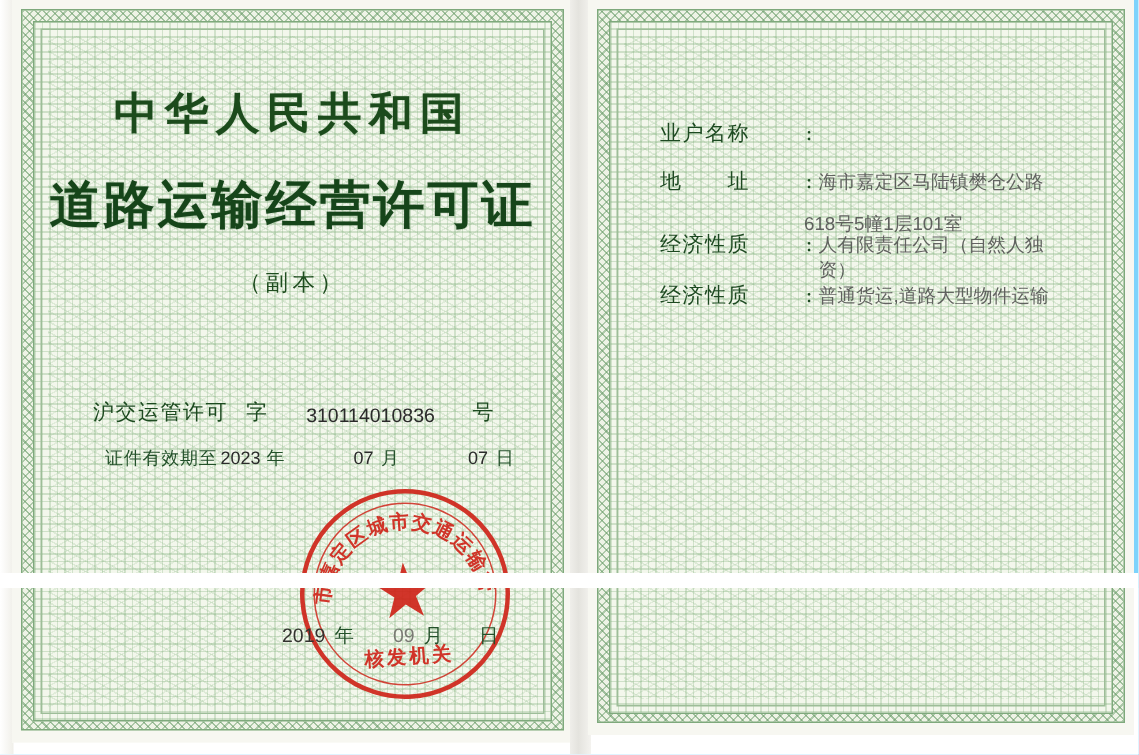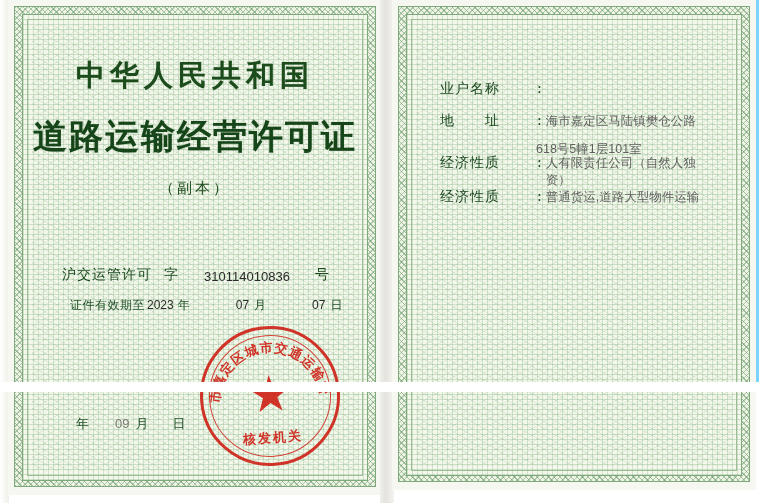--- a/index.html
+++ b/index.html
@@ -390,20 +390,21 @@
             </defs>
             <text>
               <textPath href="#arcpath" startOffset="50%" text-anchor="middle">上海市嘉定区城市交通运输管理处</textPath>
             </text>
           </svg>
           <div class="star"></div>
           <div class="seal-bottom-text">核发机关</div>
         </div>
 
         <div class="row-date">
+          <span class="d-year">2019</span>
           <span class="d-u1">年</span>
           <span class="d-day">09</span>
           <span class="d-u2">月</span>
           <span class="d-u3">日</span>
         </div>
       </div>
     </div>
   </div>
 
   <div class="spine"></div>

